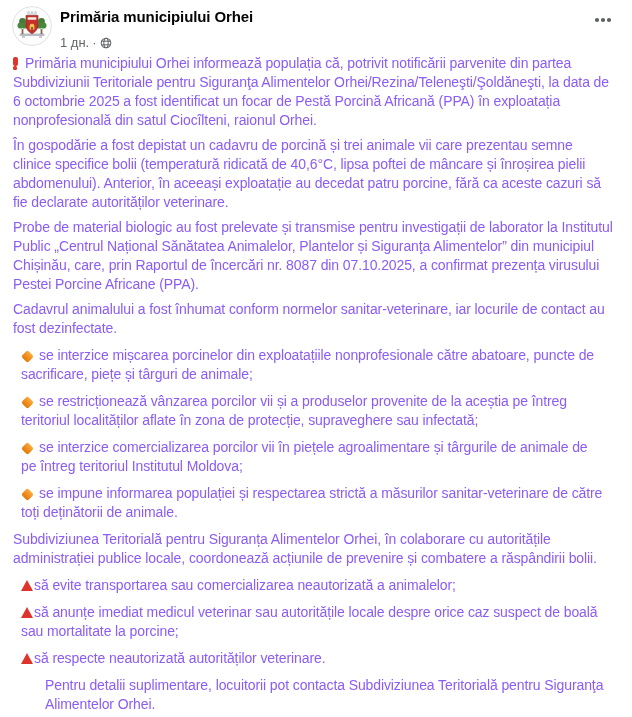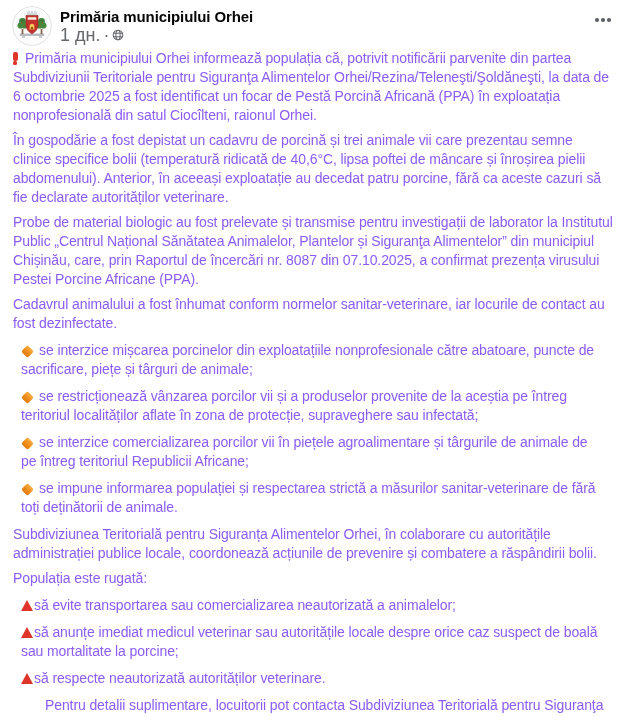--- a/index.html
+++ b/index.html
@@ -17,21 +17,21 @@
     width:40px; height:40px; border-radius:50%; flex:0 0 40px;
     overflow:hidden; cursor:pointer;
   }
   .header-info { margin-left:8px; flex:1 1 auto; padding-top:1px; }
   .page-name {
     font-size:15px; font-weight:700; line-height:20px; color:#050505;
     letter-spacing:-0.1px; cursor:pointer;
   }
   .meta {
     display:flex; align-items:center; gap:3px;
-    font-size:18px; color:#65676B; line-height:16px; margin-top:0;
+    font-size:13px; color:#65676B; line-height:16px; margin-top:8px;
   }
   .meta .sep { color:#65676B; }
   .globe svg { display:block; }
   .more-btn {
     display:flex; gap:2.5px; padding:12px 6px 8px 6px; cursor:pointer;
     align-items:center;
   }
   .more-btn i {
     display:block; width:3.6px; height:3.6px; border-radius:50%;
     background:#5f6368;
@@ -161,33 +161,32 @@
     </div>
 
     <div class="para">
       <div class="bitem">
         <span class="diamond"></span><span class="ptext">se interzice mișcarea porcinelor din exploatațiile nonprofesionale către abatoare, puncte de sacrificare, piețe și târguri de animale;</span>
       </div>
       <div class="bitem">
         <span class="diamond"></span><span class="ptext">se restricționează vânzarea porcilor vii și a produselor provenite de la aceștia pe întreg teritoriul localităților aflate în zona de protecție, supraveghere sau infectată;</span>
       </div>
       <div class="bitem">
-        <span class="diamond"></span><span class="ptext">se interzice comercializarea porcilor vii în piețele agroalimentare și târgurile de animale de pe întreg teritoriul Republicii Africane;</span>
-      </div>
-      <div class="bitem">
-        <span class="diamond"></span><span class="ptext">se impune informarea populației și respectarea strictă a măsurilor sanitar-veterinare de fără toți deținătorii de animale.</span>
+        <span class="diamond"></span><span class="ptext">se interzice comercializarea porcilor vii în piețele agroalimentare și târgurile de animale de pe întreg teritoriul Institutul Moldova;</span>
+      </div>
+      <div class="bitem">
+        <span class="diamond"></span><span class="ptext">se impune informarea populației și respectarea strictă a măsurilor sanitar-veterinare de către toți deținătorii de animale.</span>
       </div>
     </div>
 
     <div class="para">
       <span class="ptext">Subdiviziunea Teritorială pentru Siguranța Alimentelor Orhei, în colaborare cu autoritățile administrației publice locale, coordonează acțiunile de prevenire și combatere a răspândirii bolii.</span>
     </div>
 
     <div class="para">
-      <span class="ptext">Populația este rugată:</span>
       <div class="bitem">
         <span class="triangle"></span><span class="ptext">să evite transportarea sau comercializarea neautorizată a animalelor;</span>
       </div>
       <div class="bitem">
         <span class="triangle"></span><span class="ptext">să anunțe imediat medicul veterinar sau autoritățile locale despre orice caz suspect de boală sau mortalitate la porcine;</span>
       </div>
       <div class="bitem">
         <span class="triangle"></span><span class="ptext">să respecte neautorizată autorităților veterinare.</span>
       </div>
     </div>

